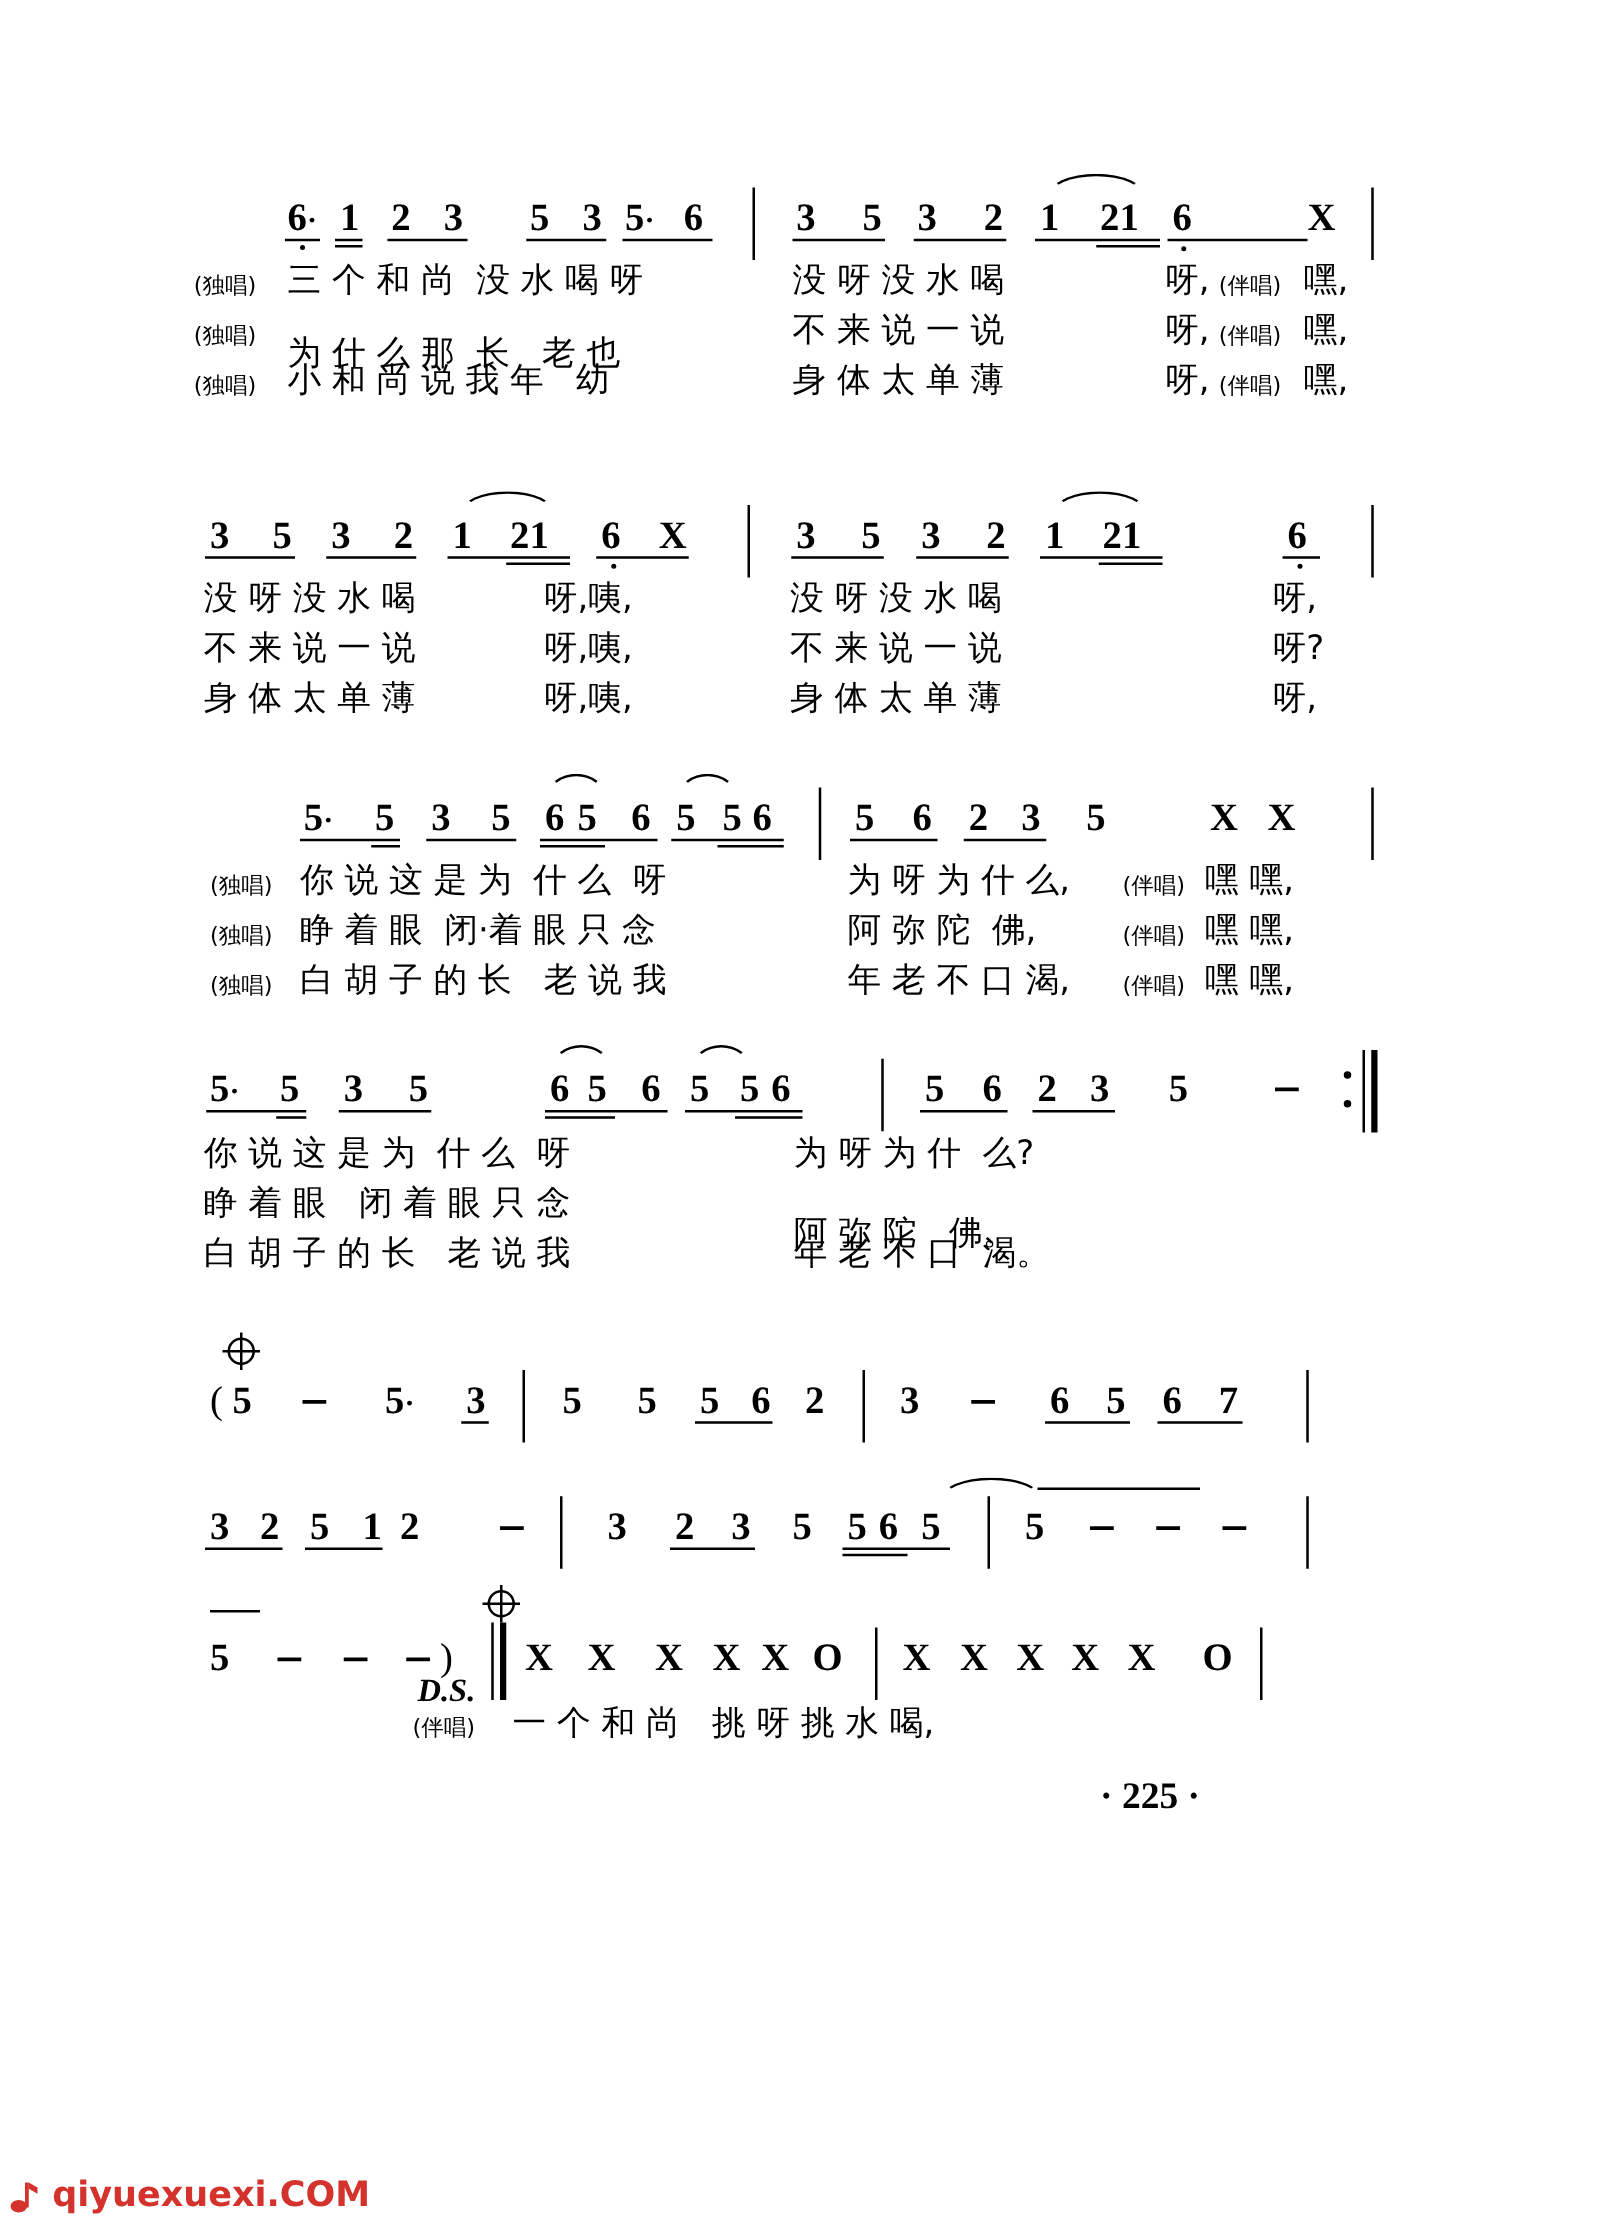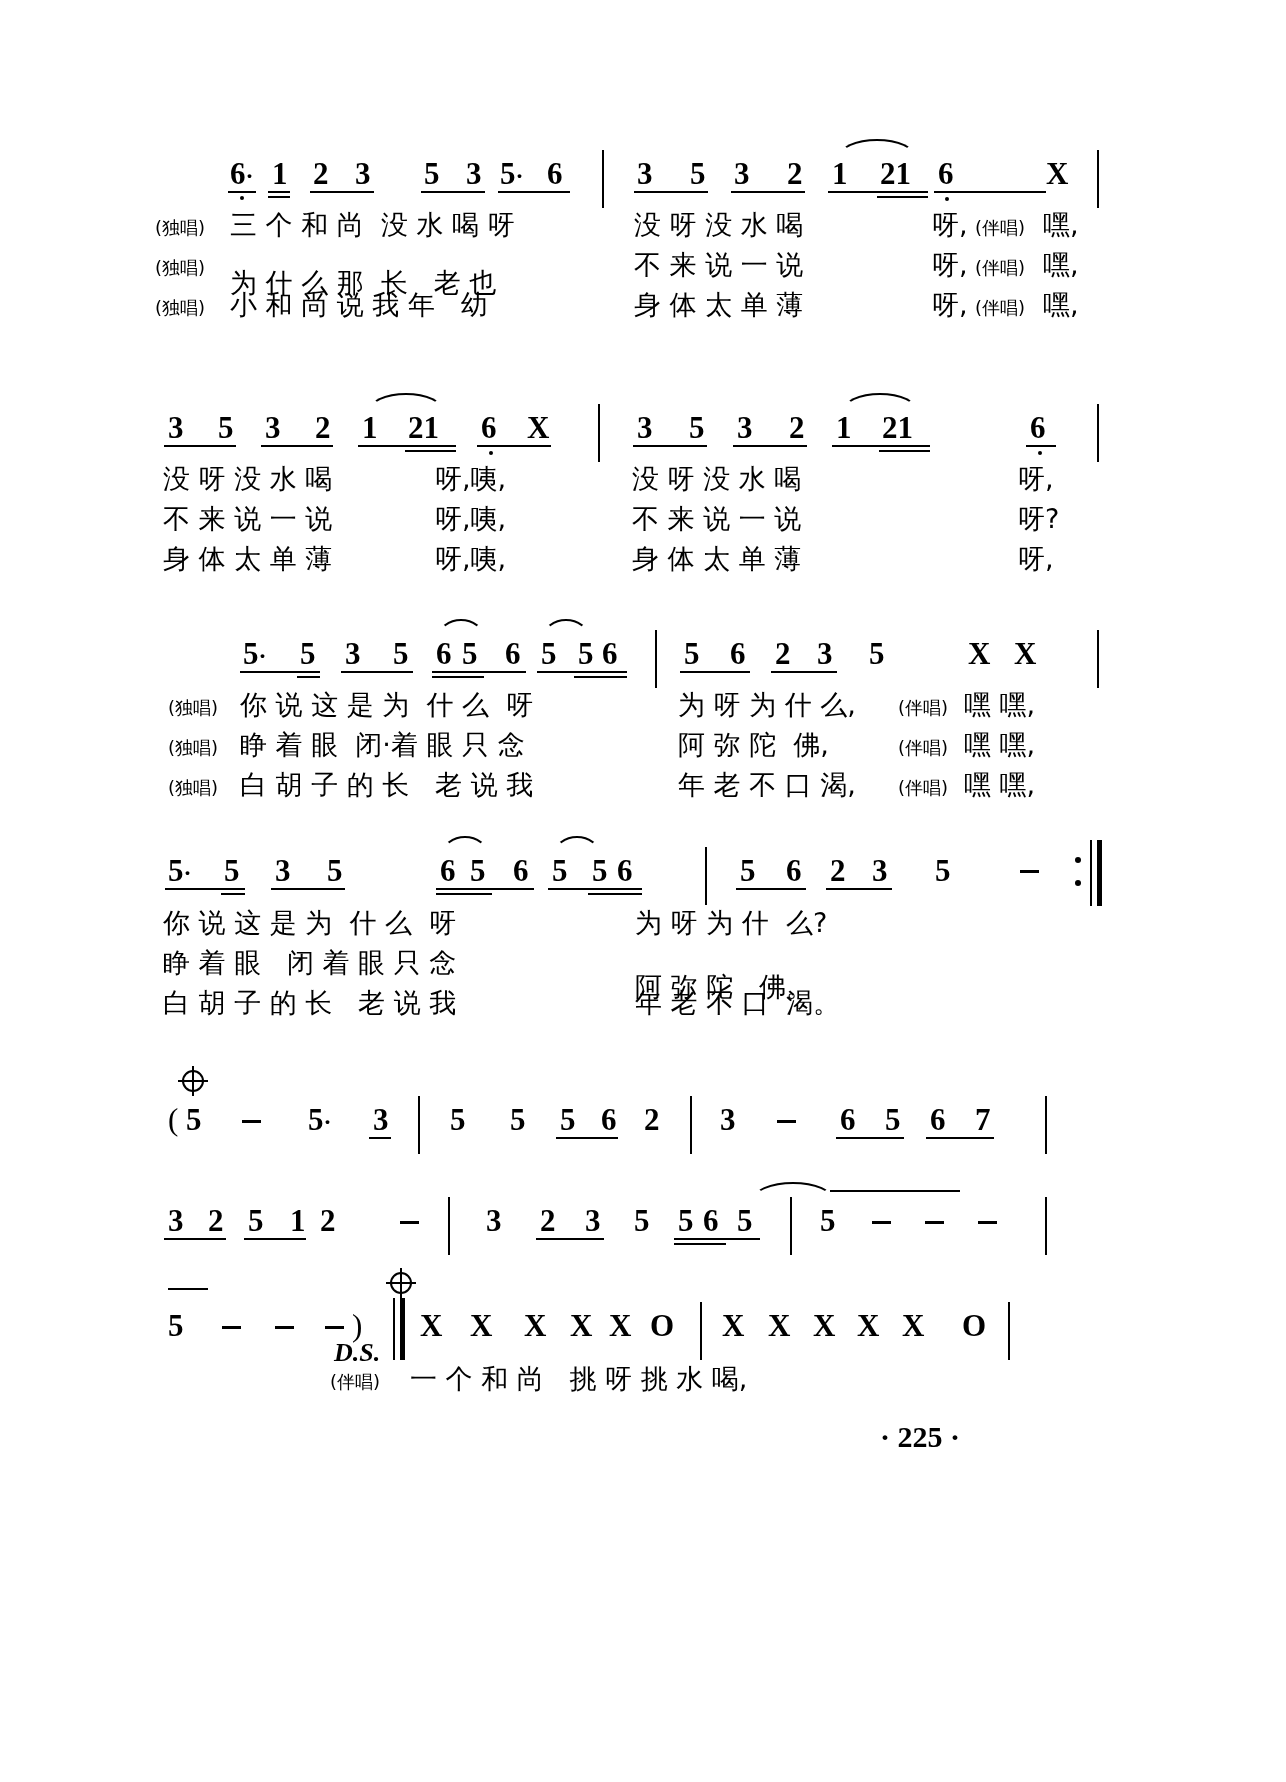--- a/index.html
+++ b/index.html
@@ -449,14 +449,22 @@
     <div class="cue" style="left:330px;top:1370px;">(伴唱)</div>
     <div class="lyric" style="left:410px;top:1364px;">一 个 和 尚   挑 呀 挑 水 喝,</div>
   </div>
 
   <div class="pagenum" style="left:880px;top:1420px;">
     <span>·</span>
     <span>225</span>
     <span>·</span>
   </div>
 
+  <div class="wm">
+    <svg width="24" height="26" viewBox="0 0 24 26" style="vertical-align:-6px;">
+      <ellipse cx="7" cy="20" rx="6.5" ry="5" fill="#d4322c"></ellipse>
+      <rect x="12" y="1" width="3" height="20" fill="#d4322c"></rect>
+      <path d="M15 1 L22 5 L22 10 L15 6 Z" fill="#d4322c"></path>
+    </svg>
+    <span style="color:#d4322c;">qiyuexuexi.COM</span>
+  </div>
 
 </div>
 
 </body></html>

